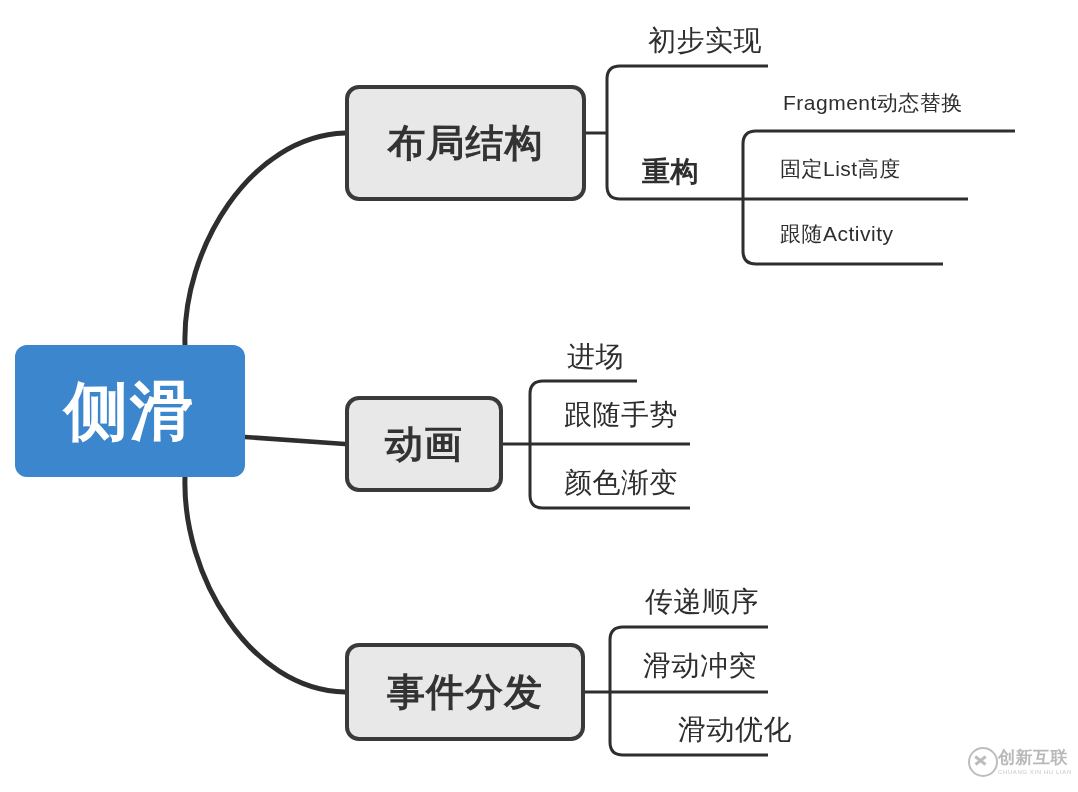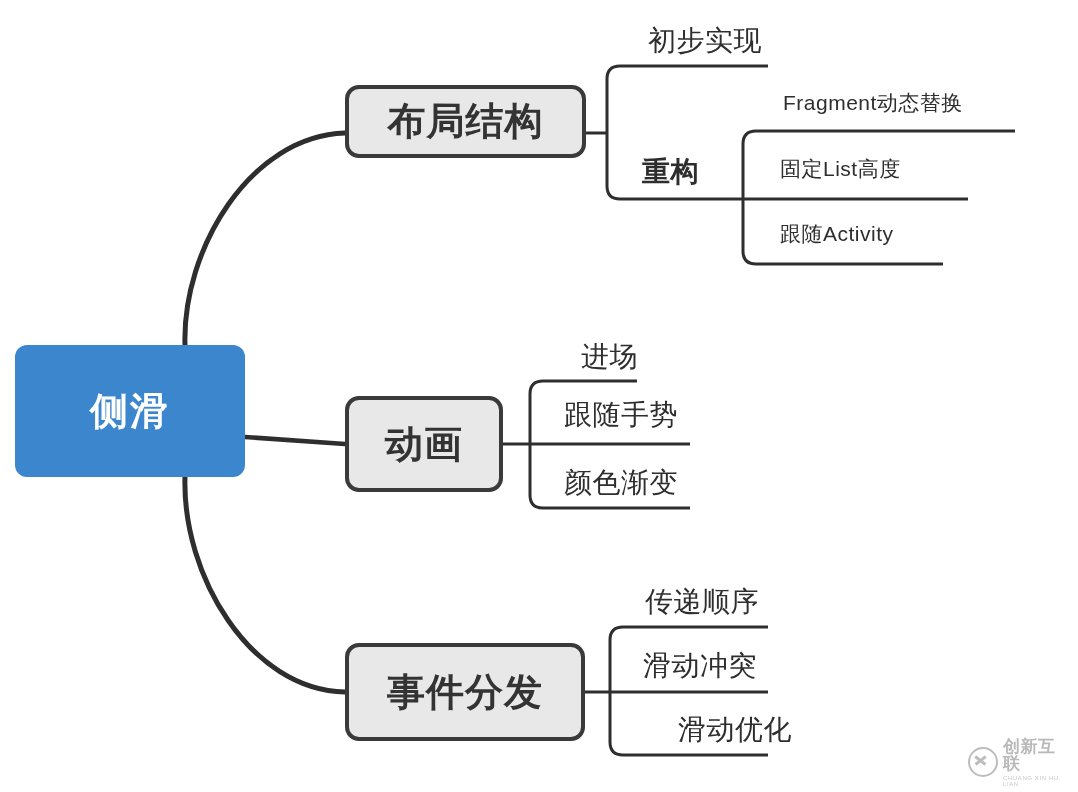--- a/index.html
+++ b/index.html
@@ -33,21 +33,21 @@
     display: flex;
     align-items: center;
     justify-content: center;
     text-align: center;
     white-space: nowrap;
   }
   .node-root {
     background: #3b86cd;
     color: #ffffff;
     border-radius: 12px;
-    font-size: 38px;
+    font-size: 64px;
     font-weight: 700;
     letter-spacing: 2px;
   }
   .node-branch {
     background: #e8e8e8;
     border: 4px solid #3a3a3a;
     border-radius: 14px;
     color: #333333;
     font-size: 38px;
     font-weight: 700;
@@ -68,21 +68,20 @@
 
   
   .watermark {
     position: absolute;
     left: 968px;
     top: 740px;
     width: 104px;
     height: 44px;
     display: flex;
     align-items: center;
-    gap: 5px;
     opacity: 0.92;
   }
   .wm-badge {
     width: 26px;
     height: 26px;
     border-radius: 50%;
     border: 2.5px solid #b8b8b8;
     position: relative;
     flex: 0 0 auto;
   }
@@ -143,21 +142,21 @@
       <path d="M585,692 L610,692"></path>
       <path d="M768,627 L623,627 Q610,627 610,640 L610,742 Q610,755 623,755 L768,755"></path>
       <path d="M610,692 L768,692"></path>
     </g>
   </svg>
 
   <div class="node node-root" style="left:15px; top:345px; width:230px; height:132px;">
     <span>侧滑</span>
   </div>
 
-  <div class="node node-branch" style="left:345px; top:85px; width:241px; height:73px;">
+  <div class="node node-branch" style="left:345px; top:85px; width:241px; height:116px;">
     <span>布局结构</span>
   </div>
 
   <div class="node node-branch" style="left:345px; top:396px; width:158px; height:96px;">
     <span>动画</span>
   </div>
 
   <div class="node node-branch" style="left:345px; top:643px; width:240px; height:98px;">
     <span>事件分发</span>
   </div>
@@ -175,21 +174,21 @@
   </div>
 
   <div class="leaf leaf-lg" style="left:780px; top:158px;">
     <span>固定List高度</span>
   </div>
 
   <div class="leaf leaf-lg" style="left:780px; top:223px;">
     <span>跟随Activity</span>
   </div>
 
-  <div class="leaf" style="left:567px; top:343px;margin-left:14px;">
+  <div class="leaf" style="left:567px; top:343px;">
     <span>进场</span>
   </div>
 
   <div class="leaf" style="left:564px; top:401px;">
     <span>跟随手势</span>
   </div>
 
   <div class="leaf" style="left:564px; top:469px;">
     <span>颜色渐变</span>
   </div>

